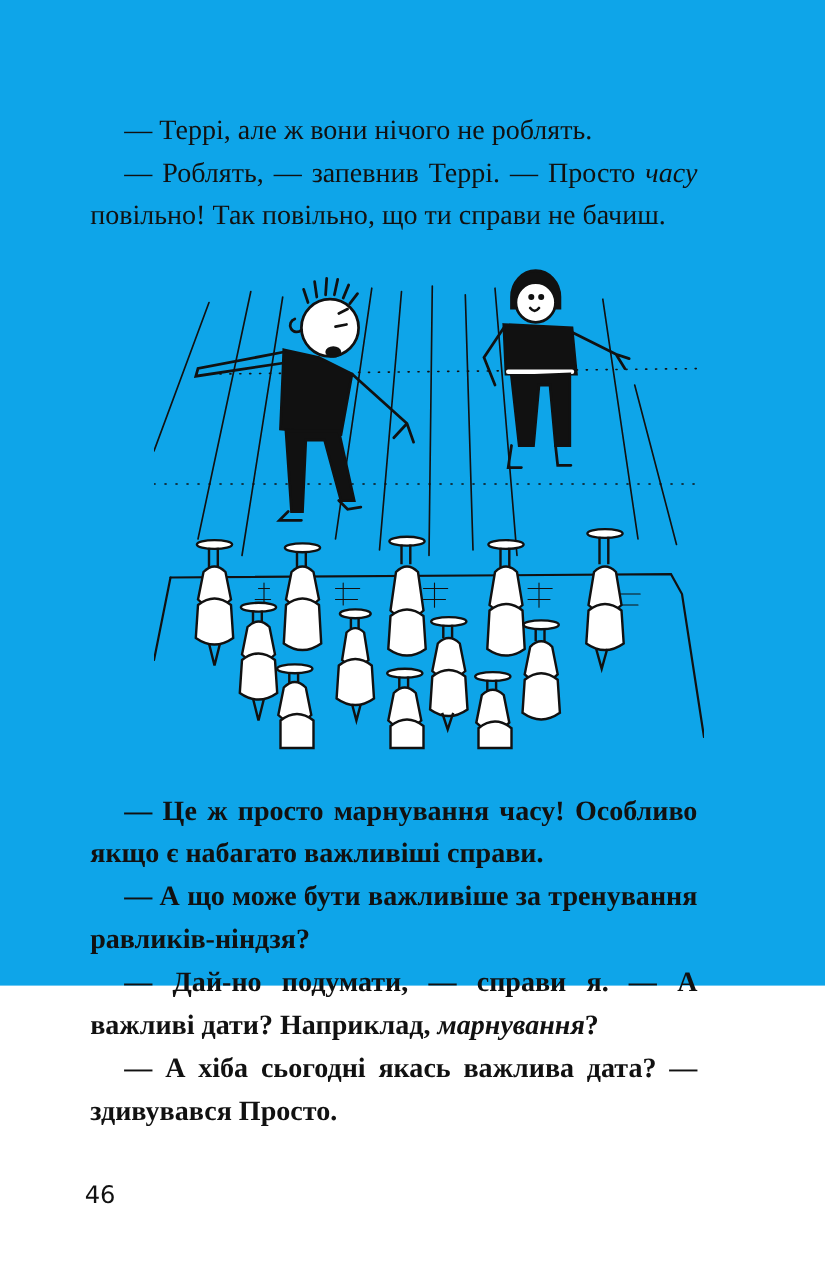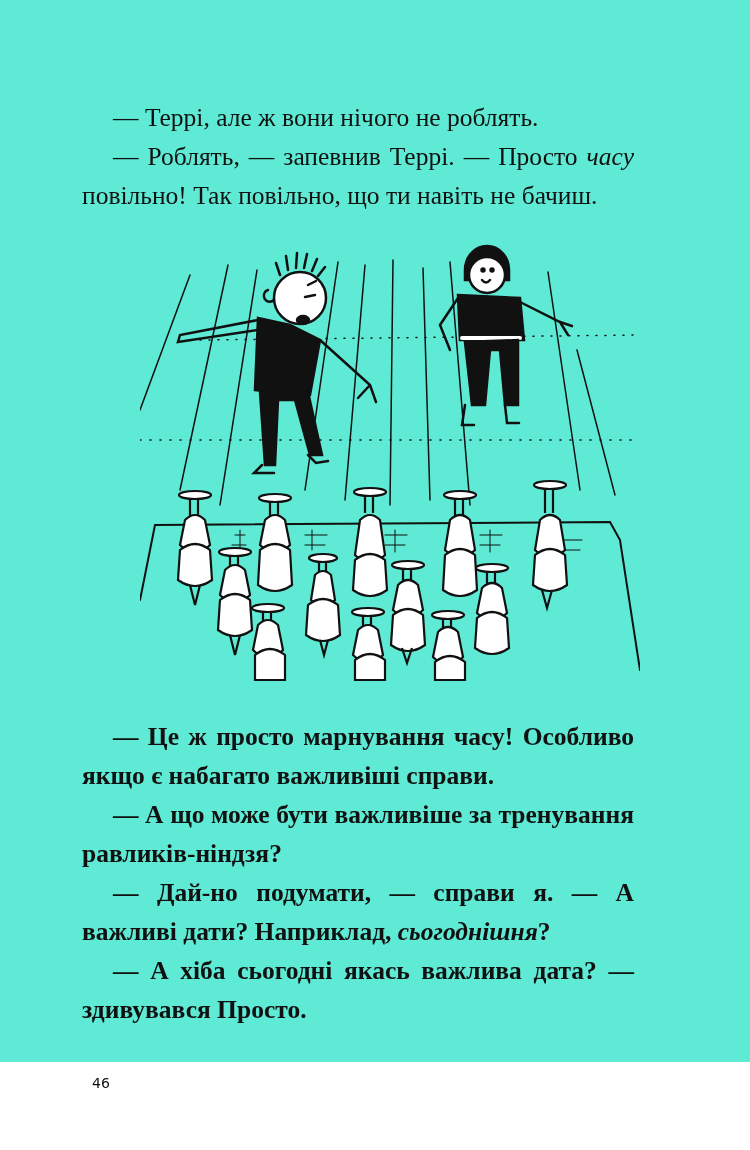--- a/index.html
+++ b/index.html
@@ -1,34 +1,34 @@
 <!DOCTYPE html>
 <html><head>
   <meta charset="utf-8">
   <style>
     html, body { margin: 0; padding: 0; background: #ffffff; }
     body { width: 750px; height: 1150px; position: relative; overflow: hidden; }
-    .page { position: absolute; left: 0; top: 0; width: 750px; height: 1062px; background: #5eead4; color: #111; }
+    .page { position: absolute; left: 0; top: 0; width: 750px; height: 896px; background: #0ea5e9; color: #111; }
     .text-block { position: absolute; left: 82px; width: 552px; font-family: "Liberation Serif", "DejaVu Serif", serif; font-size: 25.5px; line-height: 39px; color: #111; }
     .text-block p { margin: 0; text-align: justify; text-align-last: left; }
     .text-block p.indent { text-indent: 31px; }
     .text-block em { font-style: italic; }
     .block-top { top: 98px; }
     .block-bottom { top: 717px; font-weight: bold; }
     .illustration { position: absolute; left: 140px; top: 240px; width: 500px; height: 455px; }
-    .page-number { position: absolute; left: 92px; top: 1075px; font-family: "DejaVu Sans", sans-serif; font-size: 14px; color: #111; text-align: right; }
+    .page-number { position: absolute; left: 77px; top: 1075px; font-family: "DejaVu Sans", sans-serif; font-size: 22px; color: #111; text-align: right; }
   </style>
 </head>
 <body>
 
 <div class="page">
 
   <div class="text-block block-top">
     <p class="indent"><span>— Террі, але ж вони нічого не роблять.</span></p>
-    <p class="indent"><span>— Роблять, — запевнив Террі. — Просто </span><em>часу</em><span> повільно! Так повільно, що ти навіть не бачиш.</span></p>
+    <p class="indent"><span>— Роблять, — запевнив Террі. — Просто </span><em>часу</em><span> повільно! Так повільно, що ти справи не бачиш.</span></p>
   </div>
 
   <svg class="illustration" viewBox="0 0 500 455" xmlns="http://www.w3.org/2000/svg">
     <g stroke="#111" stroke-width="1.5" fill="none" stroke-linecap="round">
 
       <path d="M50 35 L0 170"></path>
       <path d="M88 25 L40 250"></path>
       <path d="M117 30 L80 265"></path>
       <path d="M198 22 L165 250"></path>
       <path d="M225 25 L205 260"></path>
@@ -158,18 +158,18 @@
           <path d="M303 378 l0 12 M311 378 l0 12" fill="none"></path>
         <path d="M298 392 q10 -10 20 0 l5 25 q-15 15 -30 0 Z"></path>
         <path d="M295 422 q15 -12 30 0 l0 18 l-30 0 Z"></path>
       </g>
     </g>
   </svg>
 
   <div class="text-block block-bottom">
     <p class="indent"><span>— Це ж просто марнування часу! Особливо якщо є набагато важливіші справи.</span></p>
     <p class="indent"><span>— А що може бути важливіше за трену­вання равликів-ніндзя?</span></p>
-    <p class="indent"><span>— Дай-но подумати, — справи я. — А важливі дати? Наприклад, </span><em>сьогоднішня</em><span>?</span></p>
+    <p class="indent"><span>— Дай-но подумати, — справи я. — А важливі дати? Наприклад, </span><em>марнування</em><span>?</span></p>
     <p class="indent"><span>— А хіба сьогодні якась важлива дата? — здивувався Просто.</span></p>
   </div>
 
   <div class="page-number">46</div>
 </div>
 
 </body></html>

